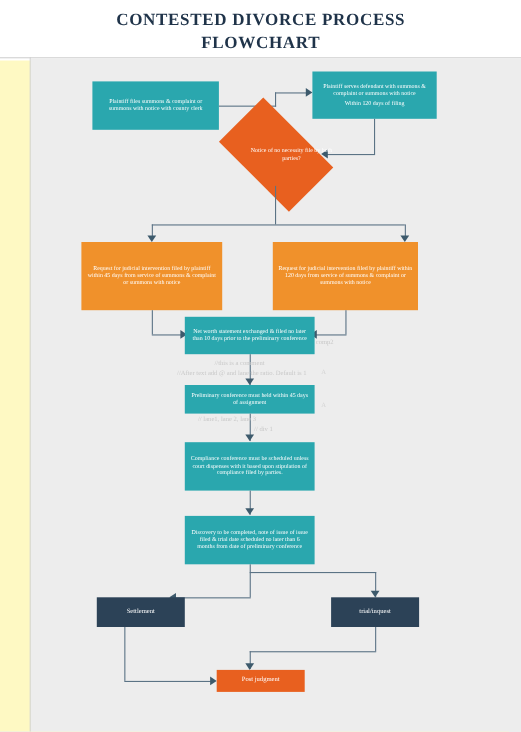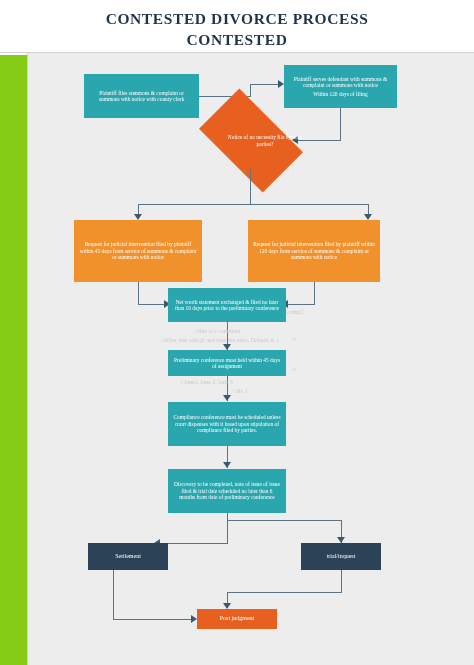--- a/index.html
+++ b/index.html
@@ -5,21 +5,21 @@
   html,body{margin:0;padding:0;}
   body{
     width:474px;height:665px;
     background:#e9e9e9;
     font-family:"Liberation Serif", serif;
     overflow:hidden;
     position:relative;
   }
   #page{
     position:absolute;inset:0;
-    background:#84cc16;
+    background:#fef9c3;
   }
   
   .top-strip{
     position:absolute;left:0;top:0;width:474px;height:55px;
     background:#ffffff;
   }
   .title{
     position:absolute;left:0;top:8px;width:474px;
     text-align:center;
     font-family:"Liberation Serif", serif;
@@ -96,21 +96,21 @@
 </style>
 </head>
 <body>
 
 <div id="page">
 
   <div class="top-strip"></div>
 
   <div class="title">
     <div>CONTESTED DIVORCE PROCESS</div>
-    <div>CONTESTED</div>
+    <div>FLOWCHART</div>
   </div>
 
   <div class="hrule"></div>
   <div class="vrule"></div>
 
   <div class="canvas">
 
     <div class="node teal" style="left:56px;top:21px;width:115px;height:44px;font-size:5.4px;">
       <span>Plaintiff files summons &amp; complaint or summons with notice with county clerk</span>
     </div>

